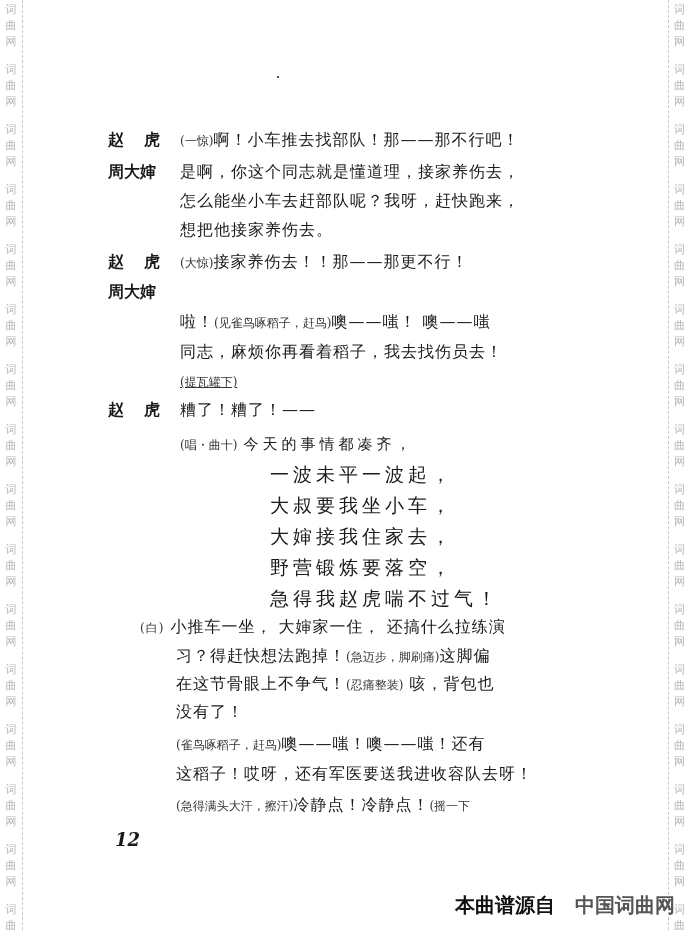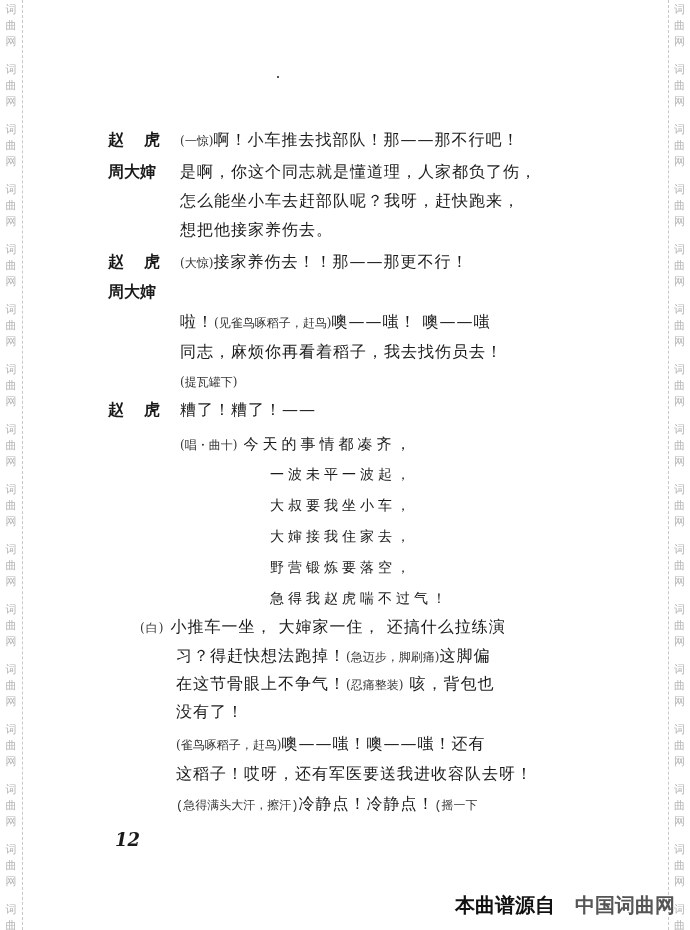--- a/index.html
+++ b/index.html
@@ -27,21 +27,21 @@
     position: absolute; font-size: 16px; line-height: 20px; white-space: nowrap;
     letter-spacing: 1px;
   }
   .speaker {
     position: absolute; left: 108px; font-size: 16px; line-height: 20px;
     font-weight: bold; letter-spacing: 0;
   }
   .speaker .sp-gap { display: inline-block; width: 20px; }
   .dir { font-size: 12px; color: #333; letter-spacing: 0; }
   .small-note { font-size: 12px; color: #333; }
-  .verse { position: absolute; left: 270px; font-size: 14px; line-height: 20px; letter-spacing: 4px; }
+  .verse { position: absolute; left: 270px; font-size: 19px; line-height: 20px; letter-spacing: 4px; }
   .page-num {
     position: absolute; left: 115px; top: 817px; font-size: 18px;
     font-style: italic; font-weight: bold; font-family: "DejaVu Serif", serif;
   }
   .footer {
     position: absolute; top: 880px; left: 455px; font-family: "DejaVu Sans", sans-serif;
     font-size: 20px; font-weight: bold; white-space: nowrap;
   }
   .footer .src-label { color: #111; }
   .footer .src-site { color: #555; margin-left: 20px; }
@@ -218,37 +218,37 @@
   <span class="dot" style="left:277px;top:64px;"></span>
 
   <div class="speaker" style="top:118px;">
     <span>赵</span><span class="sp-gap"></span><span>虎</span>
   </div>
   <div class="line" style="left:180px;top:118px;">
     <span class="dir">(一惊)</span><span>啊！小车推去找部队！那——那不行吧！</span>
   </div>
 
   <div class="speaker" style="top:150px;">周大婶</div>
-  <div class="line" style="left:180px;top:150px;">是啊，你这个同志就是懂道理，人家都负了伤，</div>
+  <div class="line" style="left:180px;top:150px;">是啊，你这个同志就是懂道理，接家养伤去，</div>
   <div class="line" style="left:180px;top:179px;">怎么能坐小车去赶部队呢？我呀，赶快跑来，</div>
   <div class="line" style="left:180px;top:208px;">想把他接家养伤去。</div>
 
   <div class="speaker" style="top:240px;">
     <span>赵</span><span class="sp-gap"></span><span>虎</span>
   </div>
   <div class="line" style="left:180px;top:240px;">
     <span class="dir">(大惊)</span><span>接家养伤去！！那——那更不行！</span>
   </div>
 
   <div class="speaker" style="top:270px;">周大婶</div>
   <div class="line" style="left:180px;top:300px;">
     <span>啦！</span><span class="dir">(见雀鸟啄稻子，赶鸟)</span><span>噢——嗤！ 噢——嗤</span>
   </div>
   <div class="line" style="left:180px;top:330px;">同志，麻烦你再看着稻子，我去找伤员去！</div>
-  <div class="line dir" style="left:180px;top:360px;">(提瓦罐下)</div>
+  <div class="line dir" style="left:180px;top:360px;text-decoration:underline;">(提瓦罐下)</div>
 
   <div class="speaker" style="top:388px;">
     <span>赵</span><span class="sp-gap"></span><span>虎</span>
   </div>
   <div class="line" style="left:180px;top:422px;">
     <span class="dir">(唱・曲十)</span> <span style="letter-spacing:4px;font-size:15px;">今天的事情都凑齐，</span>
   </div>
 
   <div class="line" style="left:180px;top:388px;">糟了！糟了！——</div>
 
@@ -265,21 +265,21 @@
     <span>在这节骨眼上不争气！</span><span class="dir">(忍痛整装)</span><span> 咳，背包也</span>
   </div>
   <div class="line" style="left:176px;top:634px;">
     <span>习？得赶快想法跑掉！</span><span class="dir">(急迈步，脚刷痛)</span><span>这脚偏</span>
   </div>
   <div class="line" style="left:176px;top:690px;">没有了！</div>
   <div class="line" style="left:176px;top:722px;">
     <span class="dir">(雀鸟啄稻子，赶鸟)</span><span>噢——嗤！噢——嗤！还有</span>
   </div>
   <div class="line" style="left:176px;top:752px;">这稻子！哎呀，还有军医要送我进收容队去呀！</div>
-  <div class="line" style="left:176px;top:783px;font-family:Liberation Mono, monospace;">
+  <div class="line" style="left:176px;top:783px;">
     <span class="dir">(急得满头大汗，擦汗)</span><span>冷静点！冷静点！</span><span class="dir">(摇一下</span>
   </div>
 
   <div class="page-num">12</div>
 
   <div class="footer">
     <span class="src-label">本曲谱源自</span><span class="src-site">中国词曲网</span>
   </div>
 </div>
 

